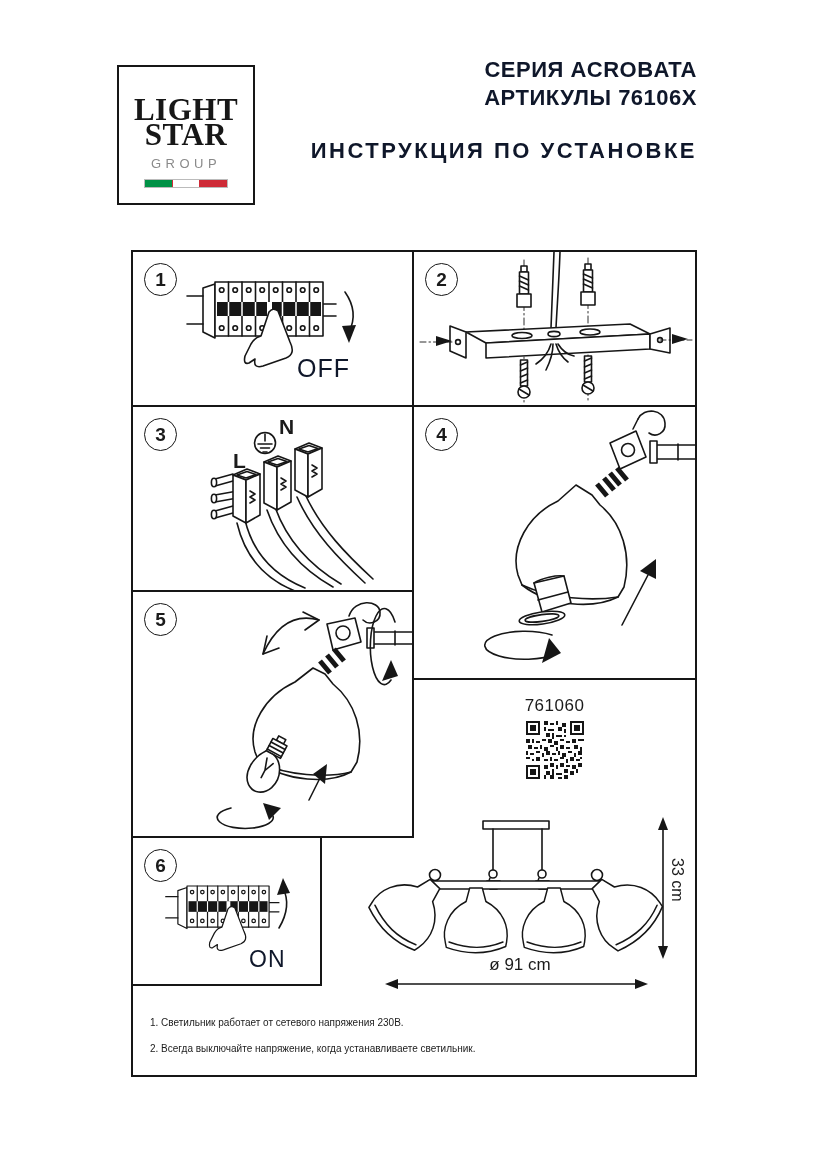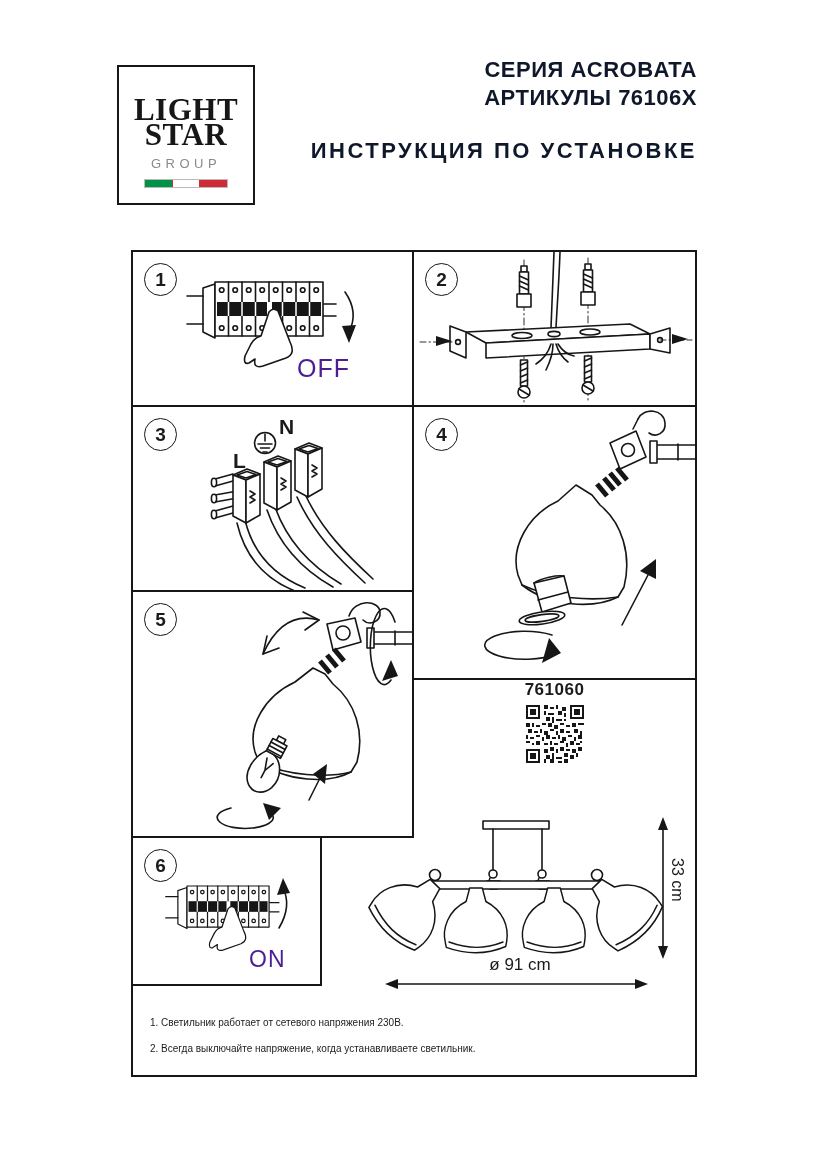--- a/index.html
+++ b/index.html
@@ -20,31 +20,31 @@
   .h-series{font-size:22px;line-height:28px;letter-spacing:0.5px;}
   .h-articles{font-size:22px;line-height:28px;letter-spacing:0.5px;}
   .h-inst1{margin-top:25px;font-size:22px;line-height:28px;letter-spacing:2.5px;}
   .h-inst2{font-size:22px;line-height:28px;letter-spacing:0.5px;}
   
   .frame{position:absolute;border:2px solid #161616;box-sizing:border-box;background:transparent;}
   .panel{position:absolute;border:2px solid #161616;box-sizing:border-box;background:#fff;}
   .panel svg{display:block;}
   .num{position:absolute;left:11px;top:11px;width:31px;height:31px;border:1.7px solid #161616;border-radius:50%;
        display:flex;align-items:center;justify-content:center;font-size:19px;font-weight:bold;background:#fff;}
-  .step-label{position:absolute;font-size:24px;letter-spacing:1px;color:#4c1d95;}
+  .step-label{position:absolute;font-size:24px;letter-spacing:1px;color:#0f172a;}
   .lbl{position:absolute;font-size:21px;font-weight:bold;}
   
   .ln{stroke:#161616;stroke-width:1.6;fill:none;stroke-linecap:round;stroke-linejoin:round;}
   .fw{fill:#ffffff;}
   .fb{fill:#161616;stroke:none;}
   .thin{stroke-width:0.9;}
   
   .qr-row{left:414px;top:680px;width:281px;height:138px;display:flex;}
   .qr-item{flex:1;text-align:center;}
-  .qr-label{font-size:17px;font-weight:bold;letter-spacing:0.5px;}
+  .qr-label{font-size:17px;font-weight:normal;margin-top:16px;letter-spacing:0.5px;}
   .qr-svg{width:58px;height:58px;margin-top:5px;}
   
   .dim-height{left:668px;top:858px;writing-mode:vertical-rl;font-size:16px;}
   .dim-width{left:450px;top:955px;width:140px;text-align:center;font-size:17px;}
   .notes{left:150px;top:1010px;width:530px;font-size:10px;line-height:26px;}
 </style>
 </head>
 <body>
 
 <div class="abs logo-box">

